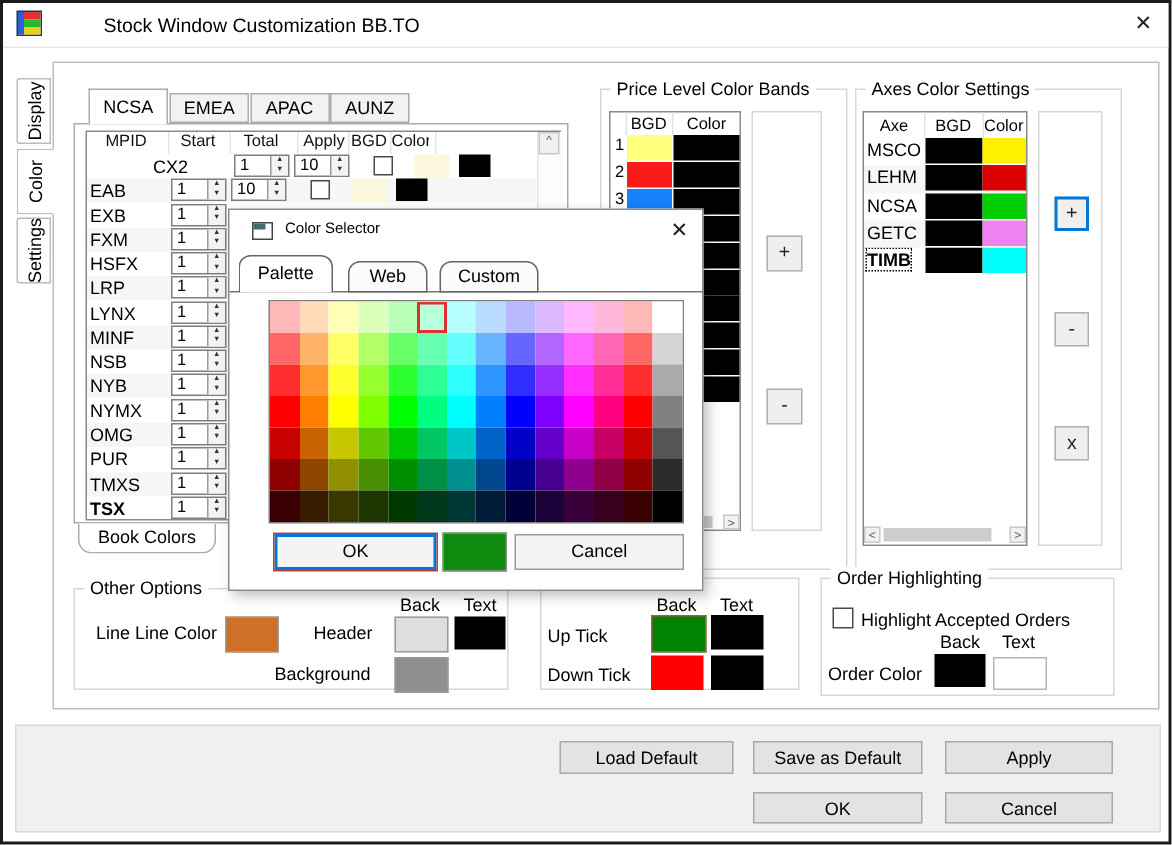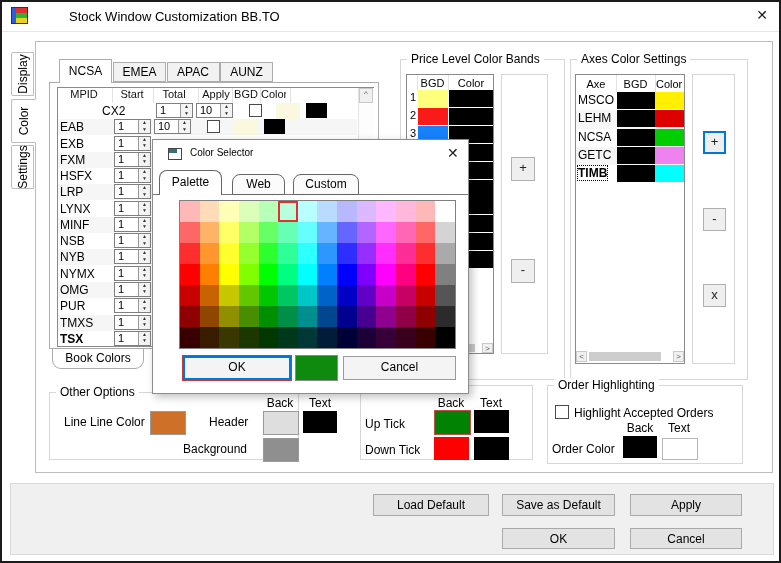--- a/index.html
+++ b/index.html
@@ -390,21 +390,21 @@
       </div>
     </div>
   <div class="sbtn" style="left:574px;top:349px;width:11px;height:11px;">&lt;</div>
   <div class="thumb" style="left:587px;top:350px;width:72px;height:9px;"></div>
   <div class="sbtn" style="left:671px;top:349px;width:11px;height:11px;">&gt;</div>
   <div class="btncol" style="left:690px;top:72px;width:43px;height:290px;"></div>
   <div class="sqbtn focus" style="left:701px;top:129px;width:23px;height:23px;">+</div>
   <div class="sqbtn" style="left:701px;top:206px;width:23px;height:23px;">-</div>
   <div class="sqbtn" style="left:701px;top:282px;width:23px;height:23px;">x</div>
 
-  <div class="group" style="left:47px;top:390px;width:250px;height:68px;">
+  <div class="group" style="left:47px;top:390px;width:290px;height:68px;">
     <span class="legend">Other Options</span>
   </div>
   <div class="chdr" style="left:261px;top:394px;">Back</div>
   <div class="chdr" style="left:301px;top:394px;">Text</div>
   <div class="lbl" style="left:62px;top:413px;">Line Line Color</div>
   <div class="sw" id="swGrid" style="left: 148px; top: 409px; width: 34px; height: 22px; border: 1px solid rgb(154, 154, 154); background: rgb(207, 112, 41);"></div>
   <div class="lbl" style="left:207px;top:413px;">Header</div>
   <div class="sw" id="swHdrBack" style="left: 261px; top: 409px; width: 34px; height: 22px; border: 1px solid rgb(154, 154, 154); background: rgb(222, 222, 222);"></div>
   <div class="sw" id="swHdrText" style="left: 301px; top: 409px; width: 34px; height: 22px; background: rgb(0, 0, 0);"></div>
   <div class="lbl" style="left:181px;top:440px;">Background</div>

